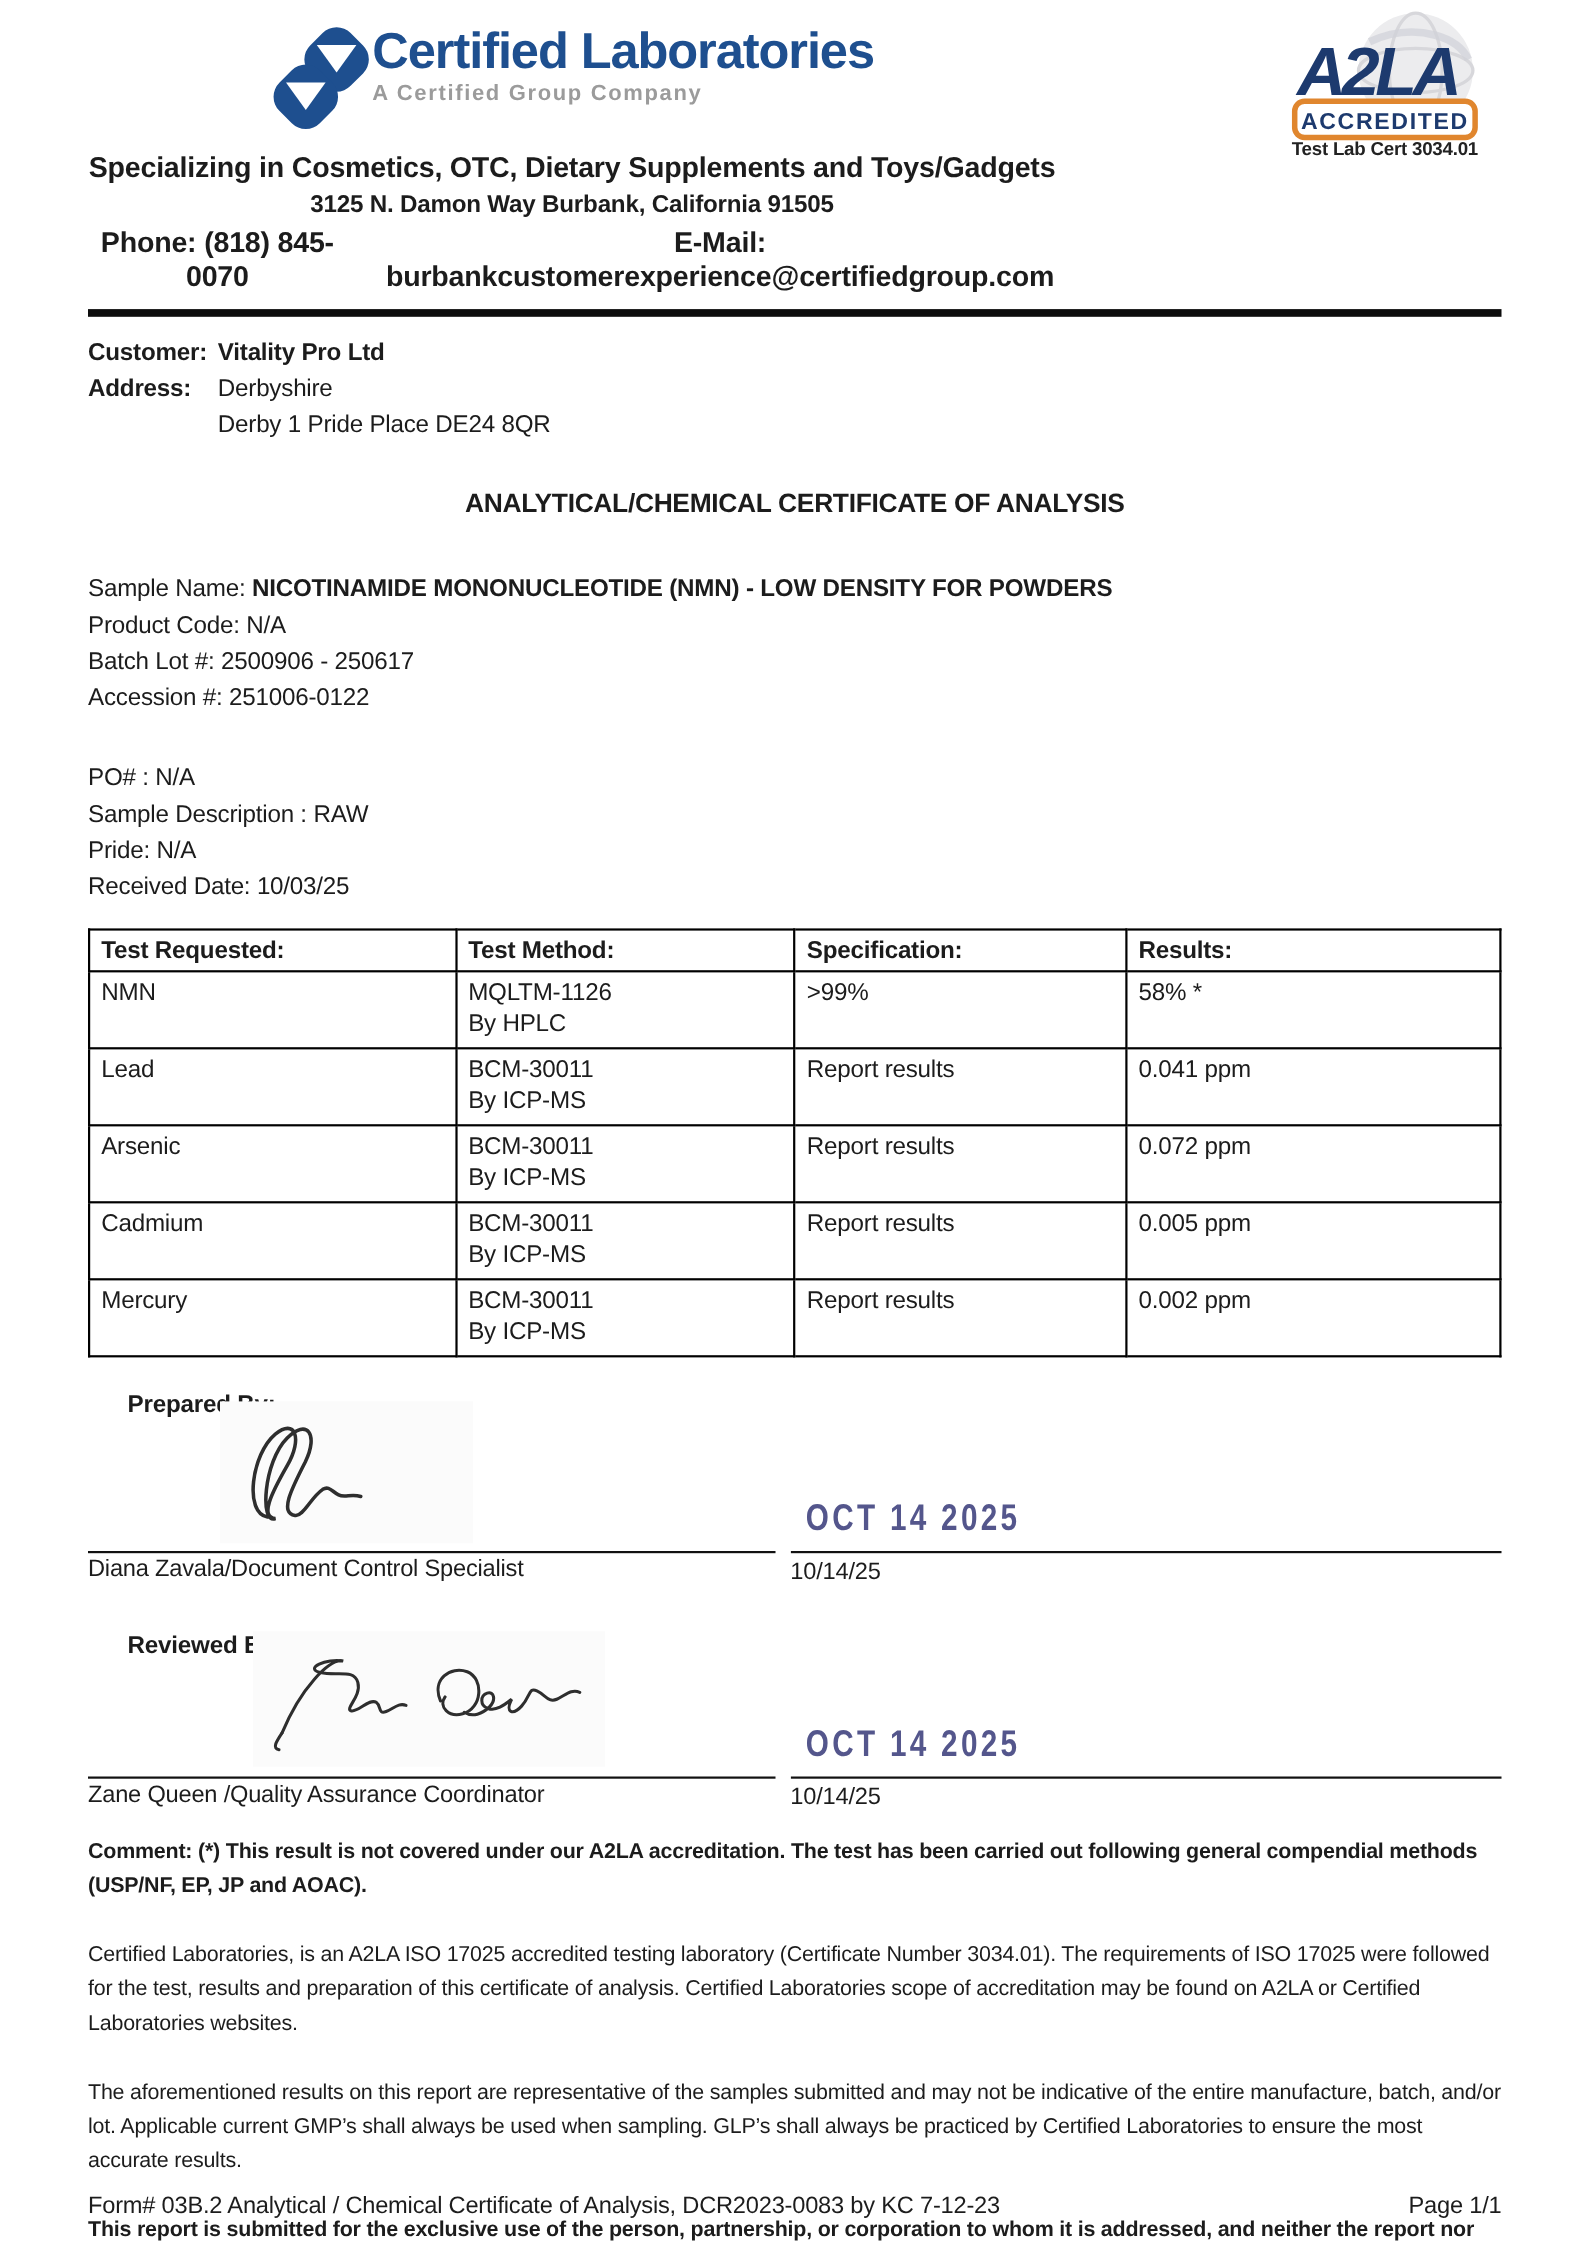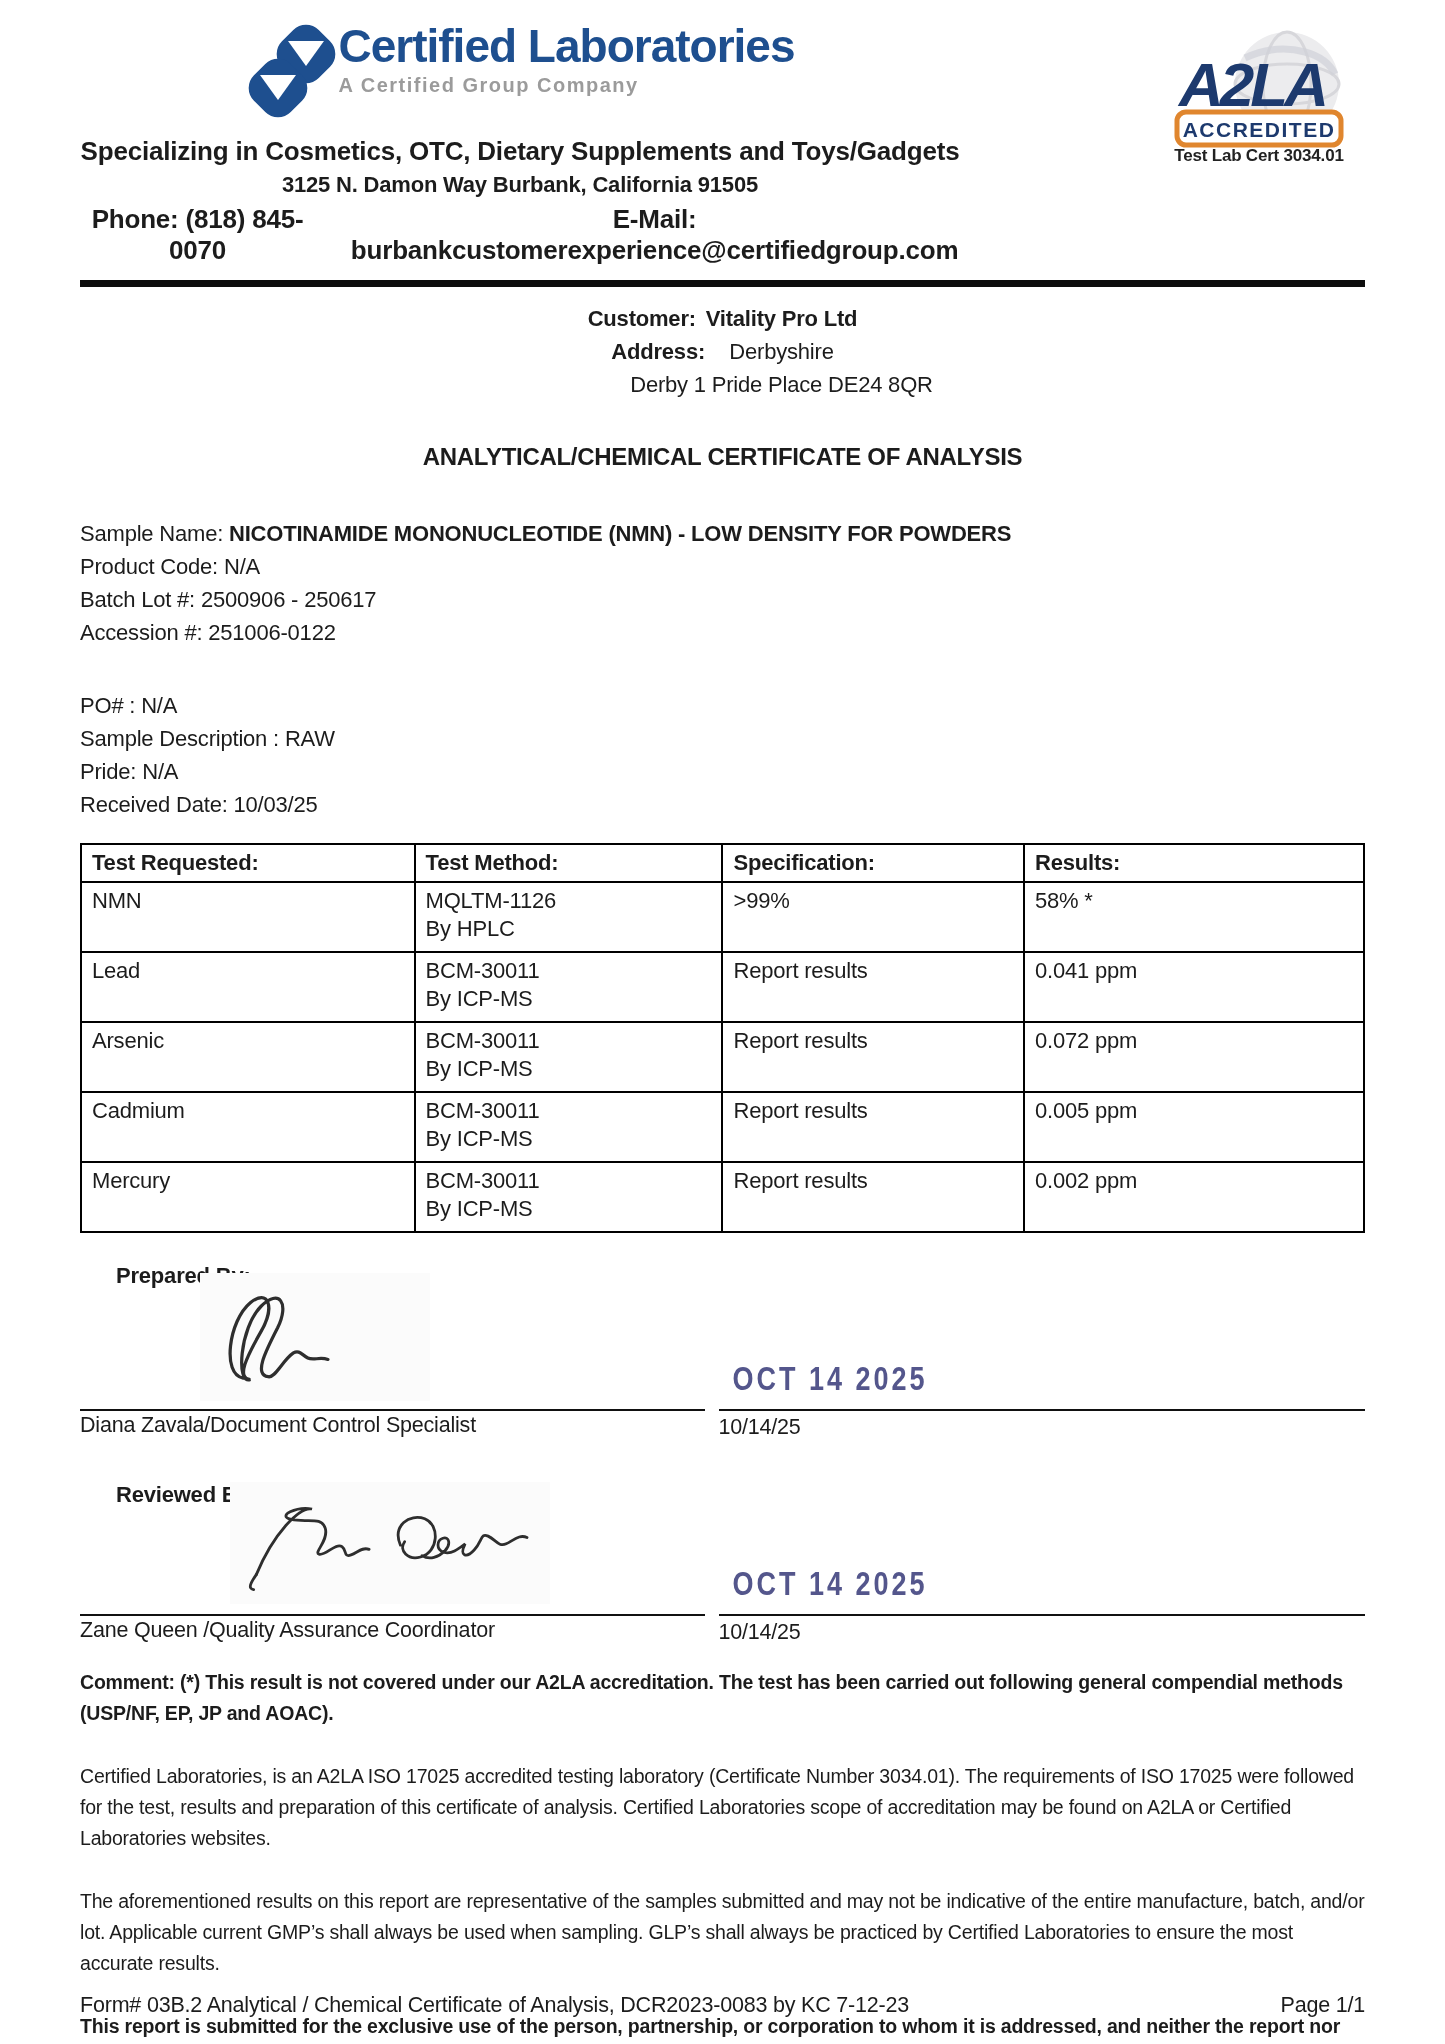--- a/index.html
+++ b/index.html
@@ -18,26 +18,26 @@
 
   
   .header-wrap { position: relative; padding-top: 22px; }
   .header-left { width: 880px; text-align: center; }
   .logo-row { display: inline-flex; align-items: flex-start; gap: 1px; }
   .brand-title { font-size: 46px; font-weight: 700; color: #1e4f8f; line-height: 1.05; letter-spacing: -1px; }
   .brand-sub { font-size: 20px; font-weight: 700; color: #9b9b9b; letter-spacing: 1.5px; margin-top: 4px; text-align: left; }
   .tagline { font-size: 26px; font-weight: 700; margin-top: 10px; }
   .addr-line { font-size: 22px; font-weight: 700; margin-top: 5px; }
   .phone-line { font-size: 26px; font-weight: 700; margin-top: 6px; display: flex; justify-content: center; gap: 34px; }
-  .badge-box { position: absolute; top: 28px; right: 0; width: 200px; text-align: center; }
+  .badge-box { position: absolute; top: 8px; right: 0; width: 200px; text-align: center; }
   .thick-rule { height: 7px; background: #0d0d0d; margin-top: 14px; }
 
   
   .cust-block { margin-top: 15px; font-size: 22px; line-height: 33px; }
-  .cust-row { display: flex; justify-content: center; }
+  .cust-row { display: flex; }
   .cust-label { width: 118px; font-weight: 700; flex: 0 0 auto; }
   .cust-val { font-weight: 400; }
   .cust-val.strong { font-weight: 700; }
 
   
   .doc-title { text-align: center; font-size: 24px; font-weight: 700; margin-top: 42px; letter-spacing: -0.3px; }
 
   
   .info-block { font-size: 22px; line-height: 33px; }
   #sample-info { margin-top: 46px; }

